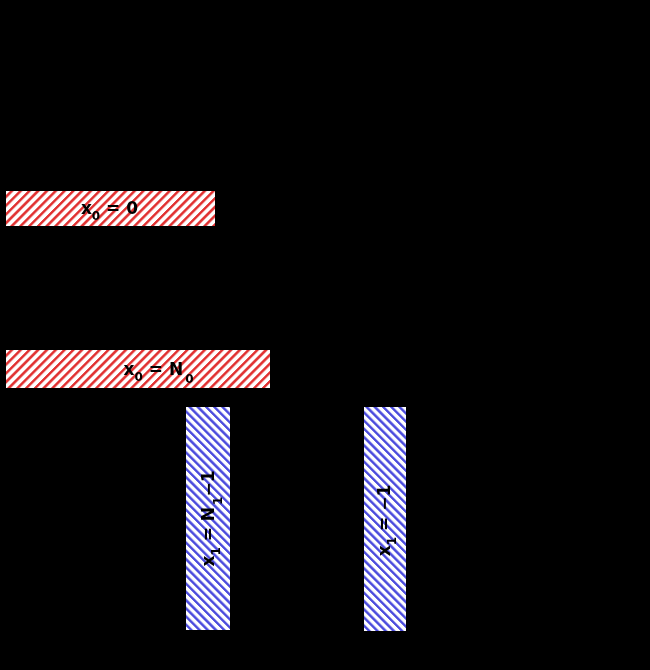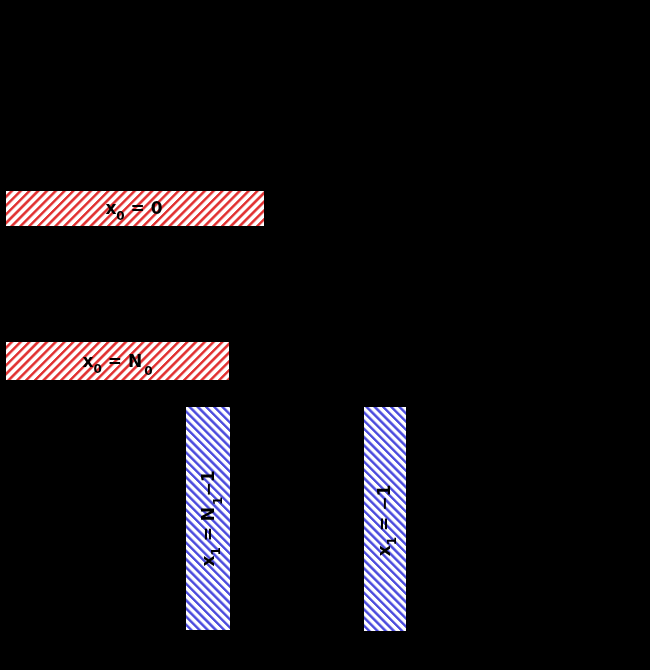--- a/index.html
+++ b/index.html
@@ -61,22 +61,22 @@
     top: 2px;
   }
   .bar-label sub.sub2 {
     margin-left: 2px;
     top: 4px;
   }
   .rot {
     transform: rotate(-90deg);
   }
   
-  .bar-x0-zero { left: 6px;   top: 191px; width: 258px; height: 35px; }
-  .bar-x0-n0   { left: 6px;   top: 342px; width: 223px; height: 38px; }
+  .bar-x0-zero { left: 6px;   top: 191px; width: 209px; height: 35px; }
+  .bar-x0-n0   { left: 6px;   top: 350px; width: 223px; height: 38px; padding-left: 41px; }
   .bar-x1-n1   { left: 186px; top: 407px; width: 44px;  height: 223px; }
   .bar-x1-m1   { left: 364px; top: 407px; width: 42px;  height: 224px; }
 </style>
 </head>
 <body>
 
 <div class="canvas">
 
   <div class="bar red-hatch bar-x0-zero">
     <span class="bar-label"><span>x</span><sub>0</sub><span> = 0</span><sub class="sub2"></sub><span></span></span>

